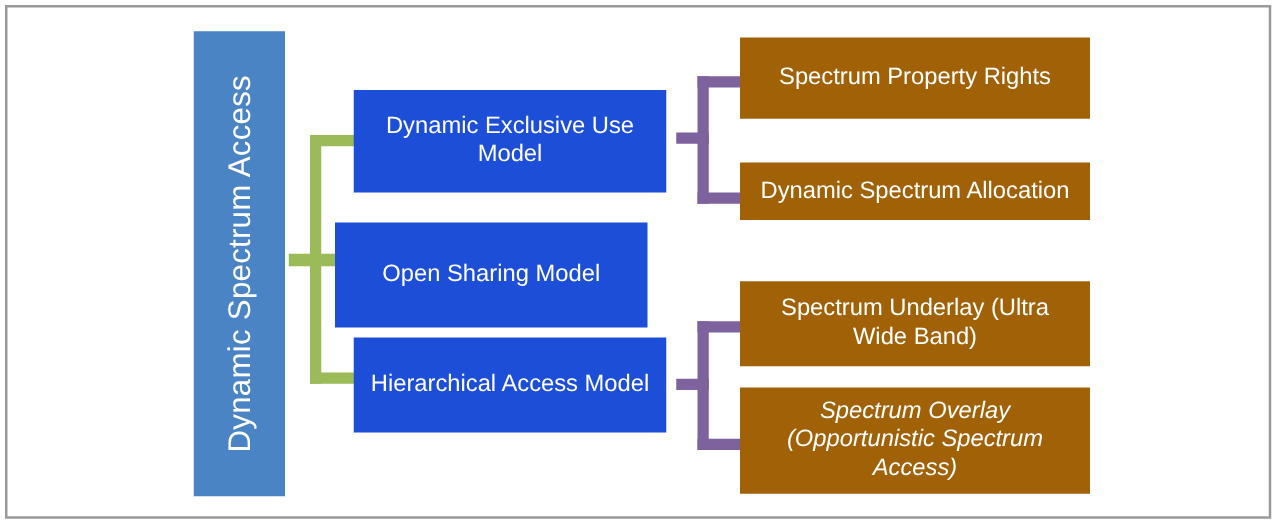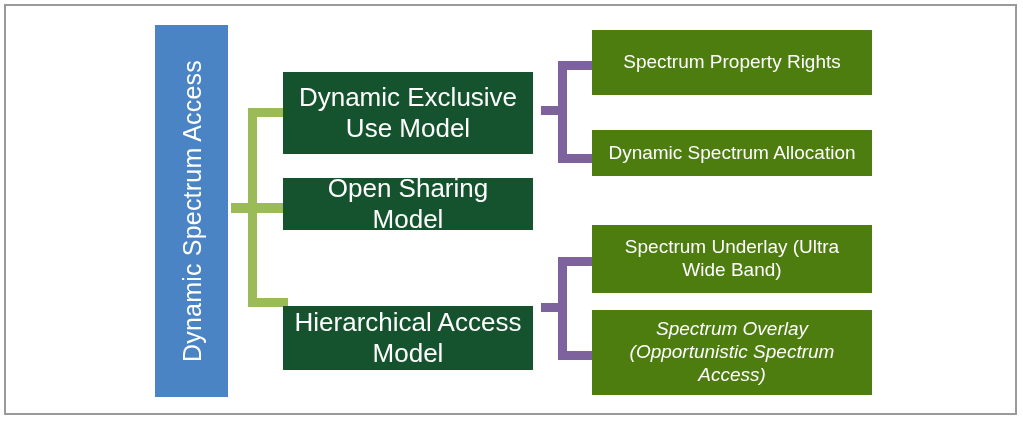--- a/index.html
+++ b/index.html
@@ -60,30 +60,30 @@
     background: #4a84c4;
   }
   .box-root .vertical-label {
     transform: rotate(-90deg);
     white-space: nowrap;
     font-size: 25px;
     letter-spacing: 0.2px;
   }
 
   .box-model {
-    background: #14532d;
-    font-size: 26px;
+    background: #1d4ed8;
+    font-size: 19px;
     padding: 4px 10px;
   }
   .box-model-1 { left: 283px; top:  72px; width: 250px; height: 82px; }
-  .box-model-2 { left: 283px; top: 178px; width: 250px; height: 52px; }
-  .box-model-3 { left: 283px; top: 270px; width: 250px; height: 64px; margin-top: 36px; }
+  .box-model-2 { left: 268px; top: 178px; width: 250px; height: 84px; }
+  .box-model-3 { left: 283px; top: 270px; width: 250px; height: 76px; }
 
   .box-leaf {
-    background: #4d7c0f;
+    background: #a16207;
     font-size: 19px;
     padding: 4px 10px;
   }
   .box-leaf-1 { left: 592px; top:  30px; width: 280px; height: 65px; }
   .box-leaf-2 { left: 592px; top: 130px; width: 280px; height: 46px; }
   .box-leaf-3 { left: 592px; top: 225px; width: 280px; height: 68px; }
   .box-leaf-4 { left: 592px; top: 310px; width: 280px; height: 85px; font-style: italic; }
 
   
   .conn {

